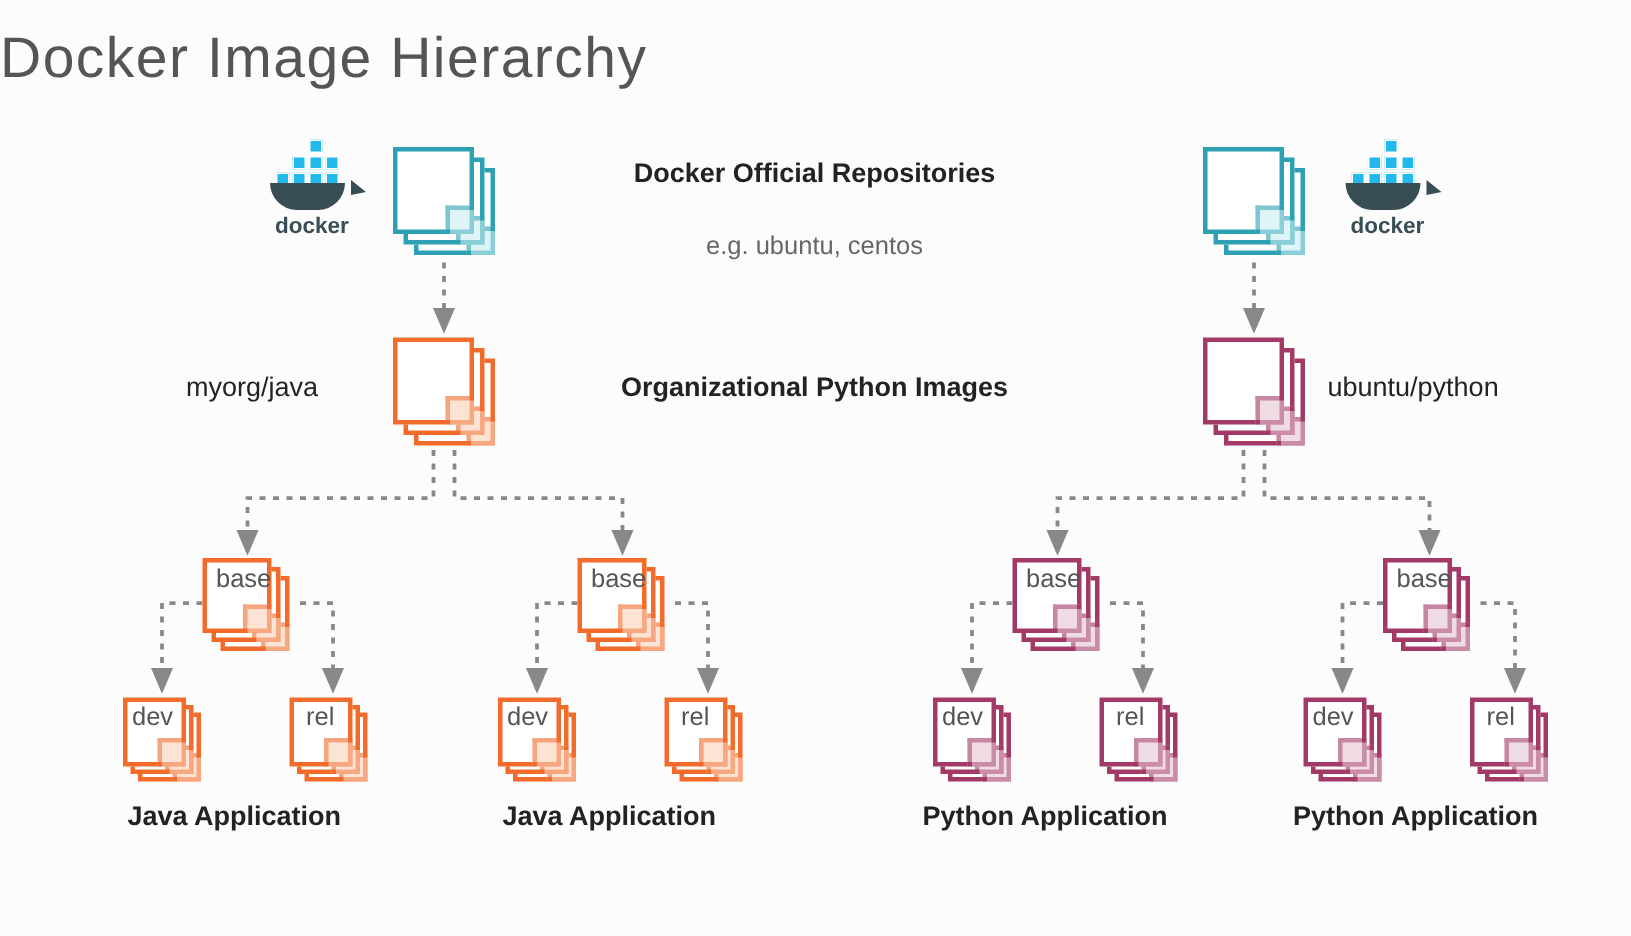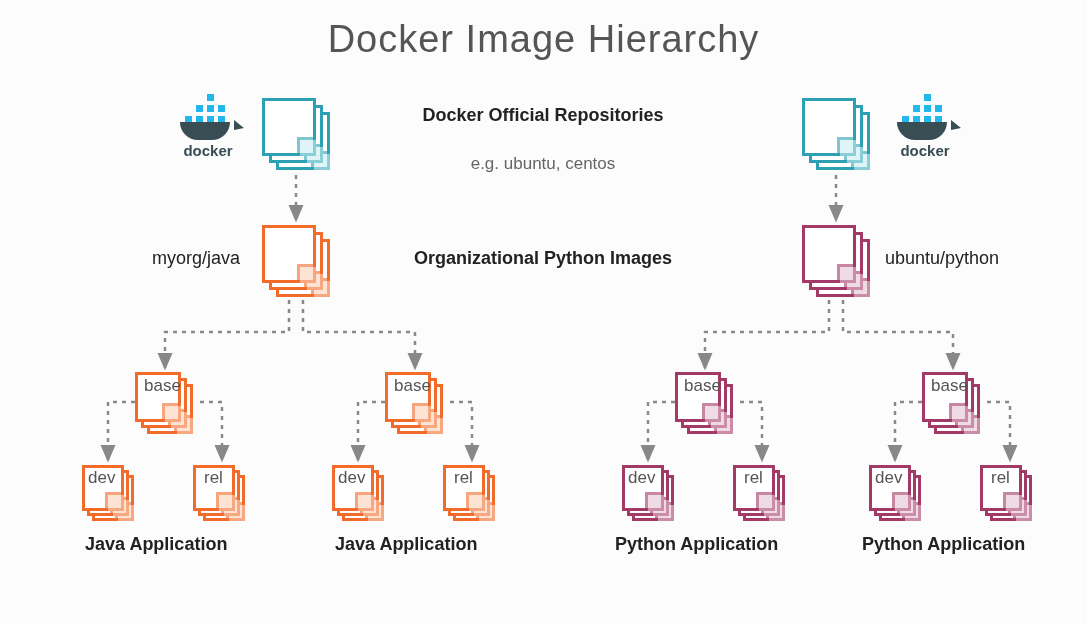--- a/index.html
+++ b/index.html
@@ -9,21 +9,20 @@
     position: relative;
     font-family: Arial, Helvetica, sans-serif;
     background: #fcfcfc;
     overflow: hidden;
   }
   .title {
     position: absolute;
     top: 18px;
     left: 0;
     width: 100%;
-    text-align: center;
     font-size: 38px;
     font-weight: 300;
     color: #555;
     letter-spacing: 1px;
   }
   .abs { position: absolute; }
   .lbl { font-size: 18px; color: #222; }
   .lbl-bold { font-weight: bold; }
   .center-text { text-align: center; }
   .app-title { font-size: 18px; font-weight: bold; color: #222; }
@@ -178,21 +177,21 @@
       <span style="left:22px;bottom:22px"></span>
     </div>
     <div class="body"></div>
     <div class="tail"></div>
   </div>
   <div>docker</div>
 </div>
 
 <div class="abs lbl lbl-bold center-text" style="left:368px; top:248px; width:350px;">Organizational Python Images</div>
 
-<div class="abs lbl" style="left:152px; top:248px;">myorg/java</div>
+<div class="abs lbl" style="left:124px; top:248px;">myorg/java</div>
 <div class="docstack c-orange" style="left:262px; top:225px;">
   <div class="page" style="left:14px;top:14px;width:54px;height:58px;"></div>
   <div class="page" style="left:7px;top:7px;width:54px;height:58px;"></div>
   <div class="page front" style="left:0;top:0;width:54px;height:58px;"></div>
 </div>
 
 <div class="docstack c-magenta" style="left:802px; top:225px;">
   <div class="page" style="left:14px;top:14px;width:54px;height:58px;"></div>
   <div class="page" style="left:7px;top:7px;width:54px;height:58px;"></div>
   <div class="page front" style="left:0;top:0;width:54px;height:58px;"></div>

